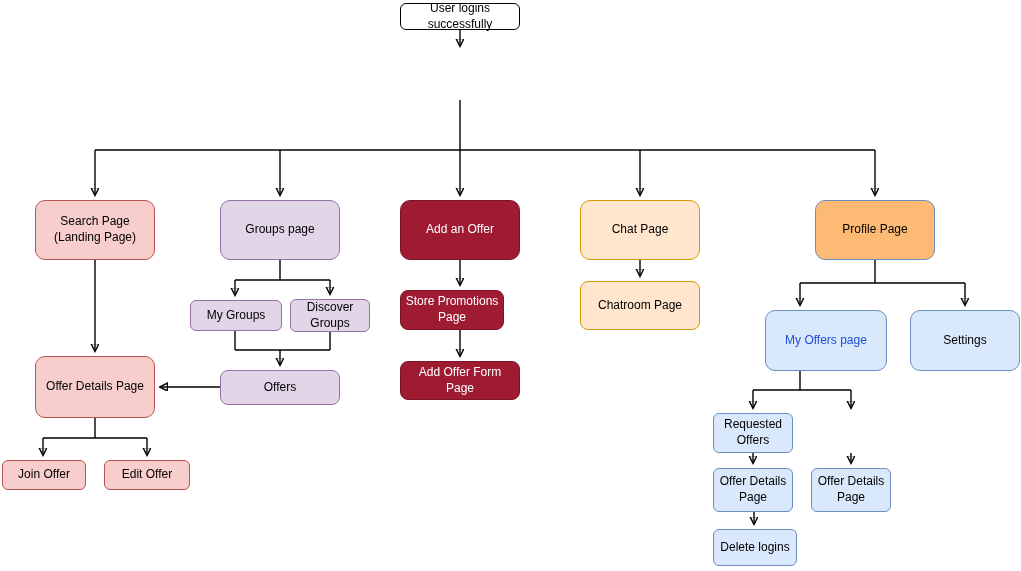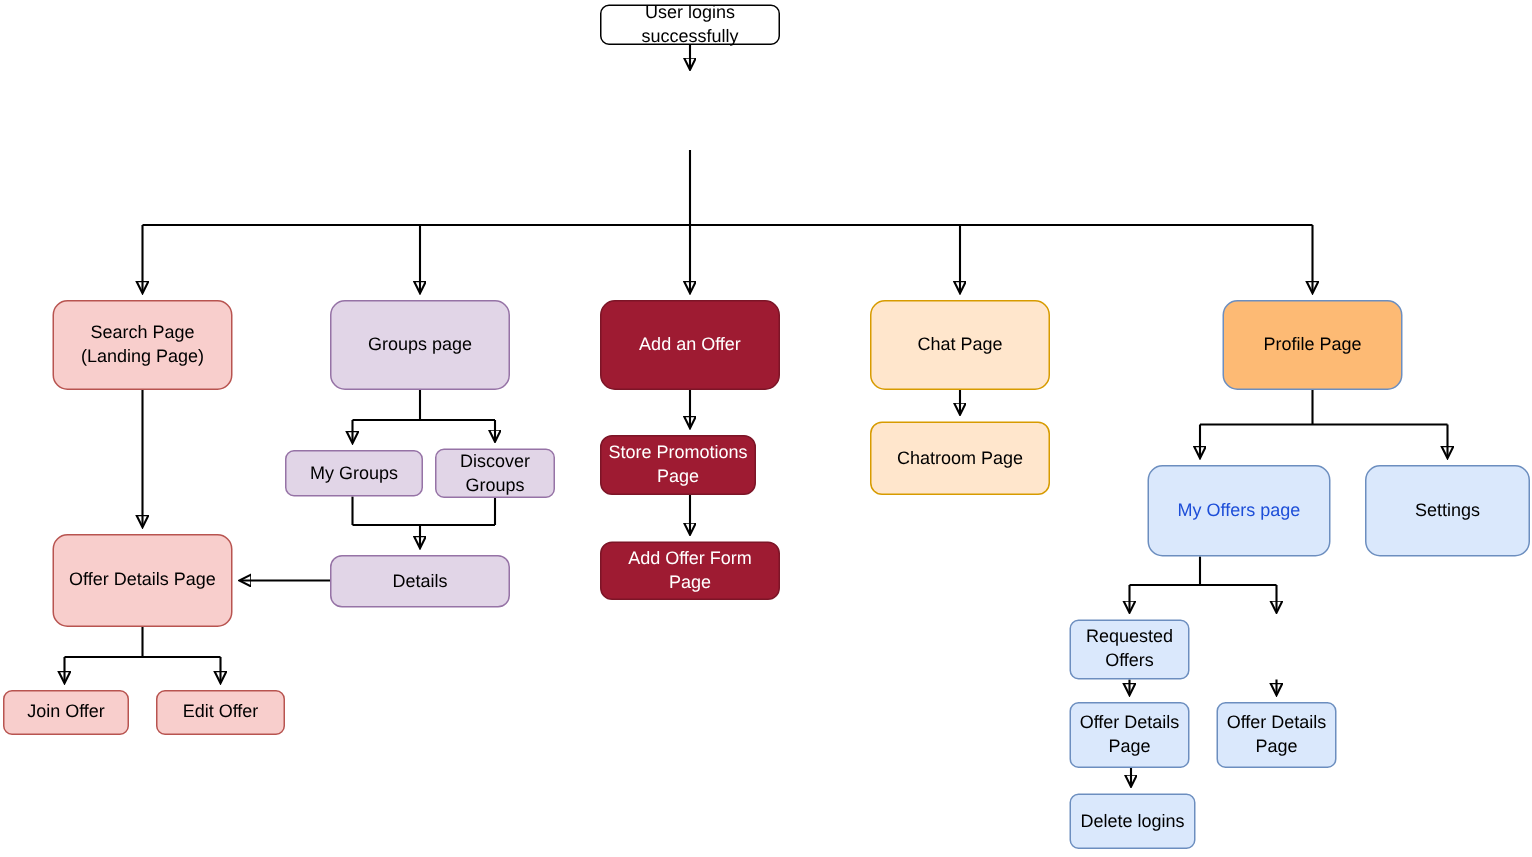--- a/index.html
+++ b/index.html
@@ -96,21 +96,21 @@
   <div class="node r6" style="left: 400px; top: 3px; width: 120px; height: 27px; background-color: rgb(255, 255, 255); border-color: rgb(0, 0, 0); color: rgb(0, 0, 0);">User logins successfully</div>
 
   <div class="node r10" style="left: 35px; top: 200px; width: 120px; height: 60px; background-color: rgb(248, 206, 204); border-color: rgb(184, 84, 80); color: rgb(0, 0, 0);">Search Page (Landing Page)</div>
   <div class="node r10" style="left: 220px; top: 200px; width: 120px; height: 60px; background-color: rgb(225, 213, 231); border-color: rgb(150, 115, 166); color: rgb(0, 0, 0);">Groups page</div>
   <div class="node r10" style="left: 400px; top: 200px; width: 120px; height: 60px; background-color: rgb(158, 27, 50); border-color: rgb(124, 21, 39); color: rgb(255, 255, 255);">Add an Offer</div>
   <div class="node r10" style="left: 580px; top: 200px; width: 120px; height: 60px; background-color: rgb(255, 230, 204); border-color: rgb(215, 155, 0); color: rgb(0, 0, 0);">Chat Page</div>
   <div class="node r10" style="left: 815px; top: 200px; width: 120px; height: 60px; background-color: #fdba74; border-color: rgb(108, 142, 191); color: rgb(0, 0, 0);">Profile Page</div>
 
   <div class="node r6" style="left: 190px; top: 300px; width: 92px; height: 31px; background-color: rgb(225, 213, 231); border-color: rgb(150, 115, 166); color: rgb(0, 0, 0);">My Groups</div>
   <div class="node r6" style="left: 290px; top: 299px; width: 80px; height: 33px; background-color: rgb(225, 213, 231); border-color: rgb(150, 115, 166); color: rgb(0, 0, 0);">Discover Groups</div>
-  <div class="node r8" style="left: 220px; top: 370px; width: 120px; height: 35px; background-color: rgb(225, 213, 231); border-color: rgb(150, 115, 166); color: rgb(0, 0, 0);">Details</div>
+  <div class="node r8" style="left: 220px; top: 370px; width: 120px; height: 35px; background-color: rgb(225, 213, 231); border-color: rgb(150, 115, 166); color: rgb(0, 0, 0);">Offers</div>
 
   <div class="node r10" style="left: 35px; top: 356px; width: 120px; height: 62px; background-color: rgb(248, 206, 204); border-color: rgb(184, 84, 80); color: rgb(0, 0, 0);">Offer Details Page</div>
   <div class="node r6" style="left: 2px; top: 460px; width: 84px; height: 30px; background-color: rgb(248, 206, 204); border-color: rgb(184, 84, 80); color: rgb(0, 0, 0);">Join Offer</div>
   <div class="node r6" style="left: 104px; top: 460px; width: 86px; height: 30px; background-color: rgb(248, 206, 204); border-color: rgb(184, 84, 80); color: rgb(0, 0, 0);">Edit Offer</div>
 
   <div class="node r8" style="left: 400px; top: 290px; width: 104px; height: 40px; background-color: rgb(158, 27, 50); border-color: rgb(124, 21, 39); color: rgb(255, 255, 255);">Store Promotions Page</div>
   <div class="node r8" style="left: 400px; top: 361px; width: 120px; height: 39px; padding: 2px 10px; background-color: rgb(158, 27, 50); border-color: rgb(124, 21, 39); color: rgb(255, 255, 255);">Add Offer Form Page</div>
 
   <div class="node r8" style="left: 580px; top: 281px; width: 120px; height: 49px; background-color: rgb(255, 230, 204); border-color: rgb(215, 155, 0); color: rgb(0, 0, 0);">Chatroom Page</div>
 

